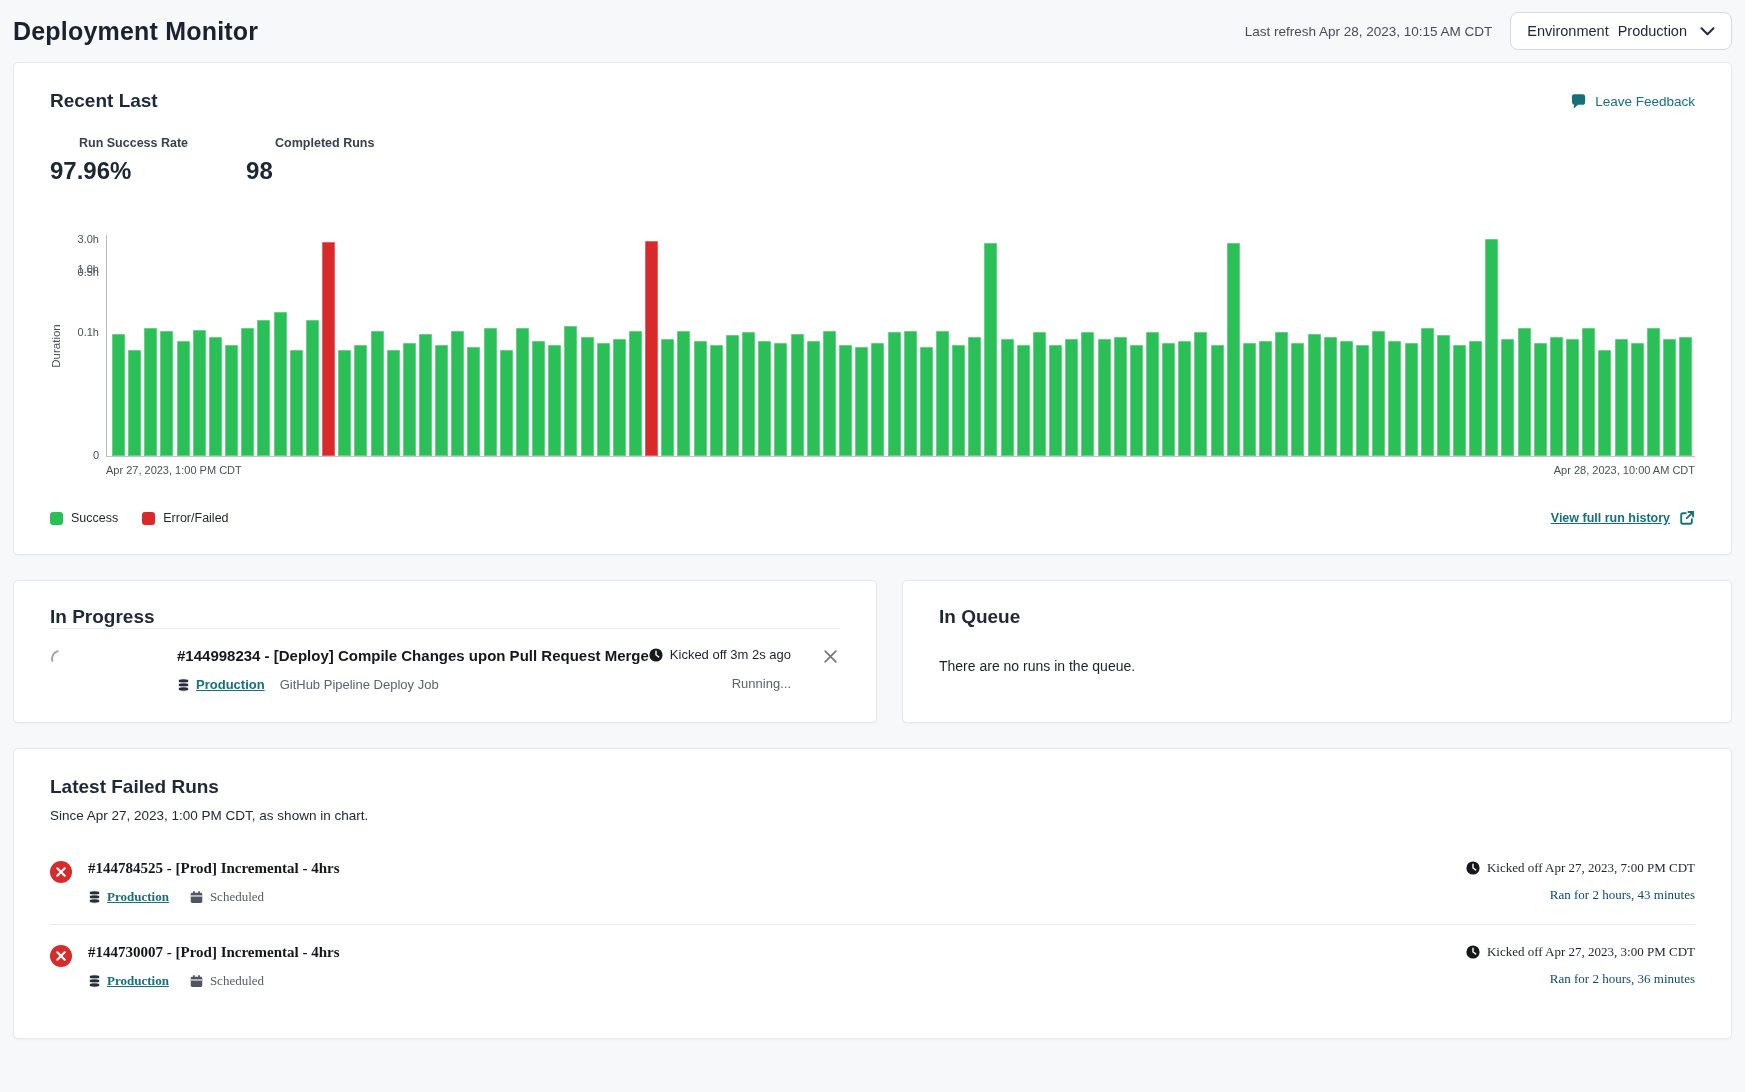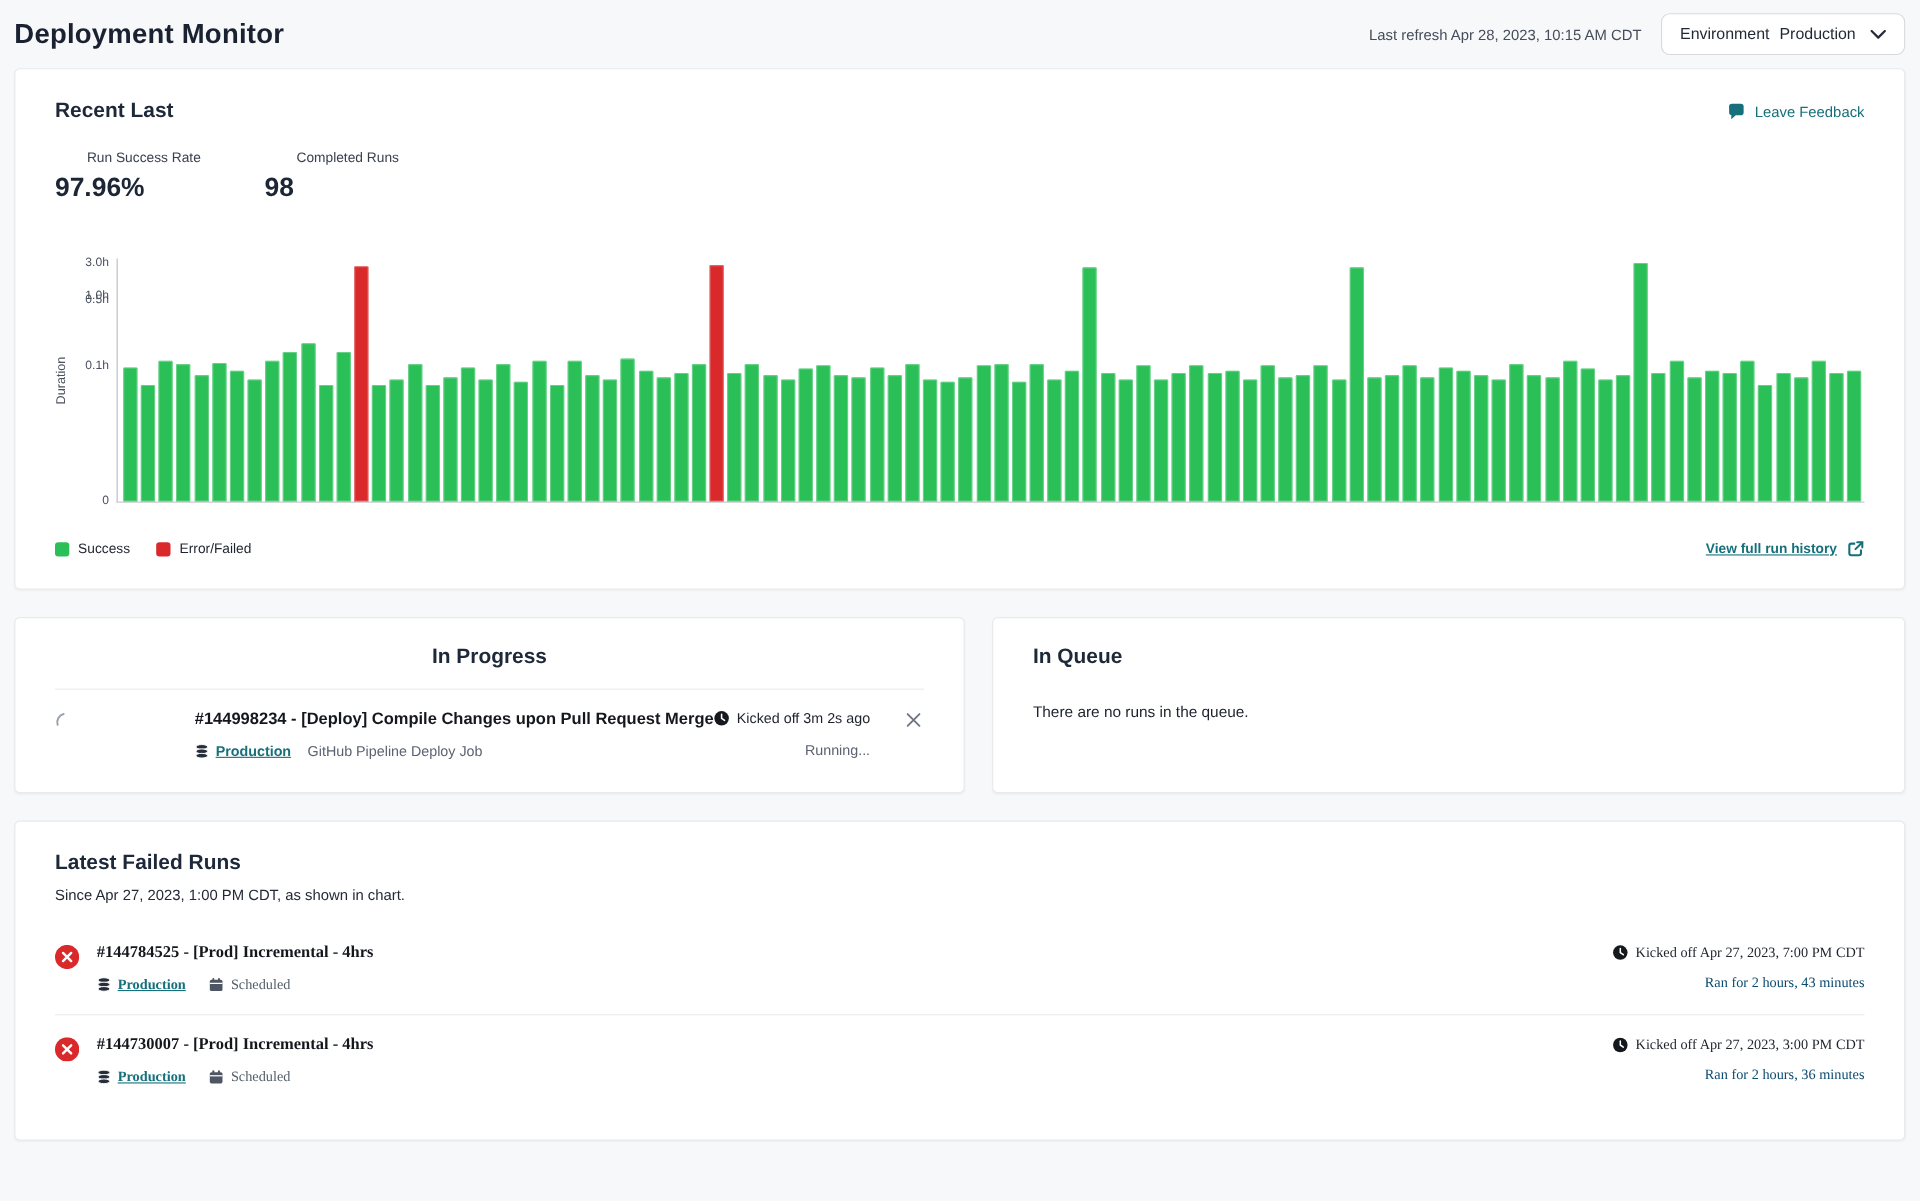--- a/index.html
+++ b/index.html
@@ -29,21 +29,21 @@
     background:#fff; border:1px solid #e7e9ec; border-radius:5px;
     box-shadow:0 1px 2px rgba(20,30,40,.04);
   }
   .card-title { font-size:19px; font-weight:700; color:#1d2839; }
 
   
   .recent-card { padding:27px 36px 28px; }
   .card-head { display:flex; justify-content:space-between; align-items:center; }
   .feedback-link { display:flex; align-items:center; gap:8px; color:#16707b; font-size:13.5px; cursor:pointer; }
   .stats-row { display:flex; gap:58px; margin-top:24px; }
-  .stat-label { font-size:12.5px; font-weight:400; color:#39414f;padding-left:29px; }
+  .stat-label { font-size:12.5px; font-weight:700; color:#39414f;padding-left:29px; }
   .stat-value { font-size:24px; font-weight:700; color:#1d2634; margin-top:7px; }
 
   .chart-wrap { margin-top:50px; }
   .chart-row { display:flex; position:relative; }
   .y-gutter { position:relative; width:56px; height:222px; flex:none; }
   .y-title { position:absolute; width:222px; height:14px; left:-104px; top:104px;
              transform:rotate(-90deg); text-align:center; font-size:11.5px; color:#4b525f; }
   .y-tick { position:absolute; right:7px; font-size:11px; color:#494f5c; line-height:12px; }
   .plot {
     flex:1; height:222px; position:relative;
@@ -59,21 +59,21 @@
   .legend-item { display:flex; align-items:center; gap:8px; font-size:12.5px; color:#1e242e; }
   .swatch { width:13px; height:13px; border-radius:3px; }
   .history-link { display:flex; align-items:center; gap:9px; color:#16707b;
                   font-size:12.5px; font-weight:700; cursor:pointer; }
   .history-link .lbl { text-decoration:underline; }
 
   
   .mid-row { display:flex; gap:25px; margin-top:25px; }
   .progress-card { width:864px; flex:none; padding:25px 36px 30px; }
   .queue-card { flex:1; padding:25px 36px 30px; }
-  .progress-head { padding-bottom:17px; border-bottom:1px solid #e8eaed;text-align:center; }
+  .progress-head { border-bottom:1px solid #e8eaed; }
   .run-item { display:flex; margin-top:18px; }
   .spinner { flex:none; margin:2px 13px 0 0; }
   .run-main { flex:1; display:flex; justify-content:flex-end; }
   .run-name { font-size:15px; font-weight:700; color:#14171c; }
   .run-meta { display:flex; align-items:center; gap:8px; margin-top:13px; }
   .env-link { display:flex; align-items:center; gap:6px; color:#16707b; font-size:13px;
               font-weight:700; text-decoration:underline; cursor:pointer; }
   .env-link svg { flex:none; }
   .job-type { font-size:13px; color:#5b6370; margin-left:7px; }
   .run-right { display:flex; align-items:flex-start; }
@@ -244,20 +244,24 @@
             <div class="bar" style="height: 118.895px; background: rgb(43, 191, 88);"></div>
             <div class="bar" style="height: 117.129px; background: rgb(43, 191, 88);"></div>
             <div class="bar" style="height: 127.608px; background: rgb(43, 191, 88);"></div>
             <div class="bar" style="height: 106.035px; background: rgb(43, 191, 88);"></div>
             <div class="bar" style="height: 117.129px; background: rgb(43, 191, 88);"></div>
             <div class="bar" style="height: 113.214px; background: rgb(43, 191, 88);"></div>
             <div class="bar" style="height: 127.608px; background: rgb(43, 191, 88);"></div>
             <div class="bar" style="height: 117.129px; background: rgb(43, 191, 88);"></div>
             <div class="bar" style="height: 118.895px; background: rgb(43, 191, 88);"></div>
           </div>
+      </div>
+      <div class="x-labels">
+        <span>Apr 27, 2023, 1:00 PM CDT</span>
+        <span>Apr 28, 2023, 10:00 AM CDT</span>
       </div>
     </div>
 
     <div class="chart-footer">
       <div class="legend">
         <div class="legend-item">
           <span class="swatch" style="background: rgb(43, 191, 88);"></span>
           <span>Success</span>
         </div>
         <div class="legend-item">

